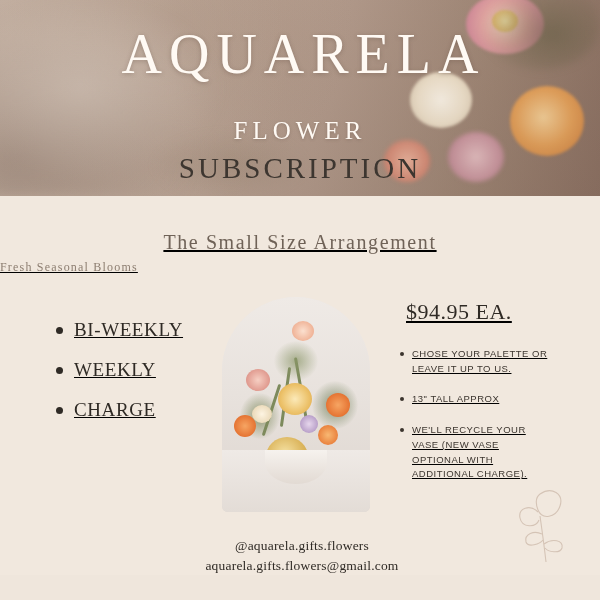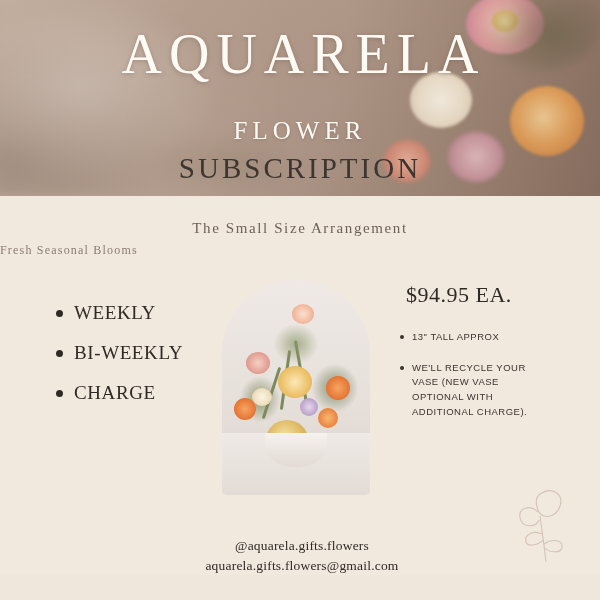--- a/index.html
+++ b/index.html
@@ -12,20 +12,21 @@
     overflow: hidden;
     font-family: "Liberation Sans", sans-serif;
     background: #efe6dc;
   }
   .poster {
     position: relative;
     width: 600px;
     height: 575px;
     background: #fdba74;
     overflow: hidden;
+    text-decoration: underline;
   }
 
   
   .hero {
     position: relative;
     width: 600px;
     height: 196px;
     overflow: hidden;
     background: #c9b2a6;
   }
@@ -96,23 +97,23 @@
   
   .body-area {
     position: relative;
     width: 600px;
     height: 404px;
     background: #f1e8de;
   }
 
   .headline {
     text-align: center;
-    padding-top: 24px;
-    font-family: "Liberation Serif", serif;
-    font-size: 15px;
+    padding-top: 35px;
+    font-family: "Liberation Serif", serif;
+    font-size: 20px;
     letter-spacing: 1.6px;
     color: #6f6257;
   }
   .subhead {
     text-align: left;
     margin-top: 6px;
     font-family: "Liberation Serif", serif;
     font-size: 12px;
     letter-spacing: 1.2px;
     color: #8c7d70;
@@ -292,22 +293,22 @@
 
   <div class="body-area">
 
     <div class="headline">The  Small Size Arrangement</div>
     <div class="subhead">Fresh Seasonal Blooms</div>
 
     <div class="content">
 
       <div class="freq">
         <ul>
+          <li>BI-WEEKLY</li>
           <li>WEEKLY</li>
-          <li>BI-WEEKLY</li>
           <li>CHARGE</li>
         </ul>
       </div>
 
       <div class="photo-wrap">
         <div class="arch">
           <div class="arch-bg"></div>
           <div class="table"></div>
 
           <div class="stem" style="left:62px; top:70px; width:3px; height:60px; transform:rotate(8deg);"></div>
@@ -328,20 +329,21 @@
           <div class="bloom" style="left:78px; top:118px; width:18px; height:18px; background:radial-gradient(circle, #e6d6ec 0%, #b9a0c9 70%, #9a82ad 100%);"></div>
           <div class="bloom" style="left:30px; top:108px; width:20px; height:18px; background:radial-gradient(circle, #fdf4e2 0%, #ead9b8 75%, #d4bf97 100%);"></div>
 
           <div class="vase"></div>
         </div>
       </div>
 
       <div class="details">
         <div class="price">$94.95 EA.</div>
         <ul class="detail-list">
+          <li>CHOSE YOUR PALETTE OR LEAVE IT UP TO US.</li>
           <li>13" TALL APPROX</li>
           <li>WE'LL RECYCLE YOUR VASE (NEW VASE OPTIONAL WITH ADDITIONAL CHARGE).</li>
         </ul>
       </div>
     </div>
 
     <svg class="deco-flower" viewBox="0 0 78 84">
       <path d="M44 12 C56 4, 68 12, 64 24 C60 36, 46 38, 42 28 C39 20, 40 15, 44 12 Z" fill="none" stroke="#b9a08e" stroke-width="1.1"></path>
       <path d="M42 30 C34 22, 22 26, 24 36 C26 46, 40 46, 43 38" fill="none" stroke="#b9a08e" stroke-width="1.1"></path>
       <path d="M44 34 C46 48, 48 62, 50 80" fill="none" stroke="#b9a08e" stroke-width="1.1"></path>

